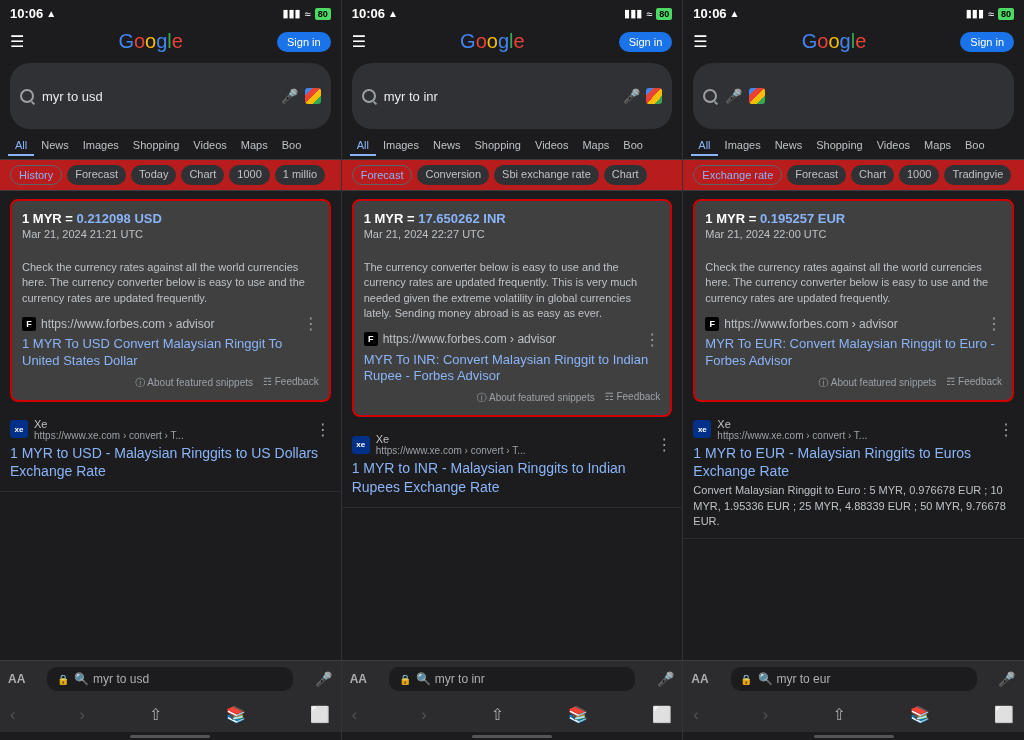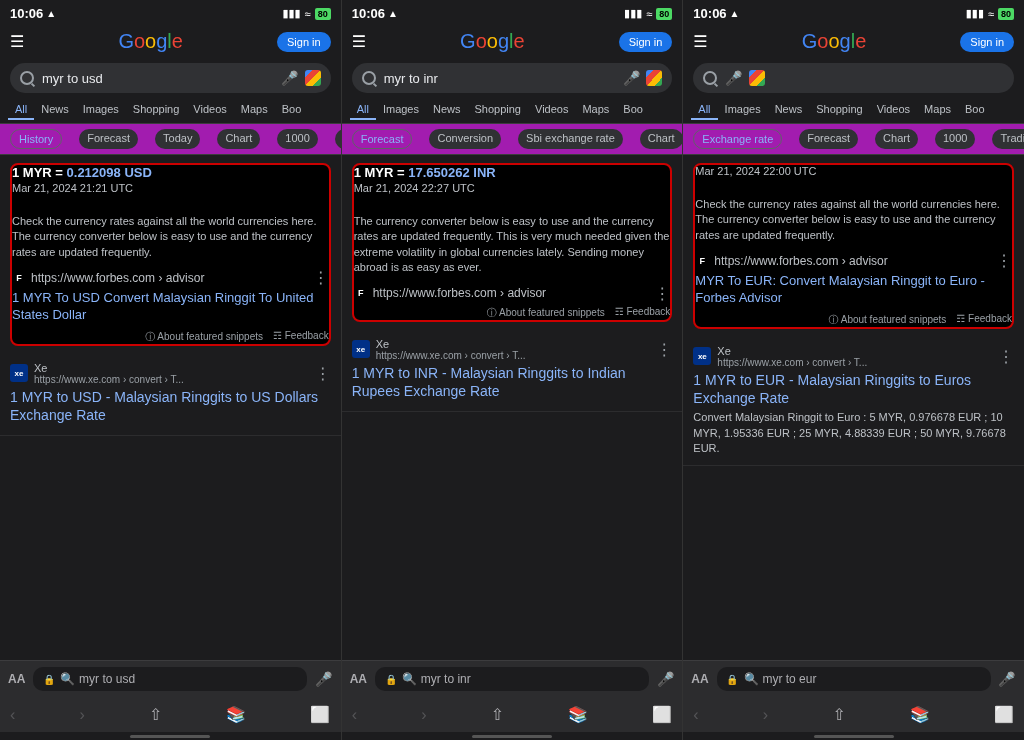--- a/index.html
+++ b/index.html
@@ -91,21 +91,21 @@
       cursor: pointer;
     }
 
     
     .search-bar {
       margin: 4px 10px;
       background: #303134;
       border-radius: 20px;
       display: flex;
       align-items: center;
-      padding: 7px 10px;
+      padding: 25px 10px;
       gap: 8px;
     }
     .search-icon-circle {
       width: 14px;
       height: 14px;
       border: 2px solid #9aa0a6;
       border-radius: 50%;
       position: relative;
       flex-shrink: 0;
     }
@@ -133,24 +133,24 @@
     .lens-icon {
       width: 16px;
       height: 16px;
       border-radius: 3px;
       background: linear-gradient(135deg, #4285f4 25%, #ea4335 25%, #ea4335 50%, #fbbc05 50%, #fbbc05 75%, #34a853 75%);
     }
 
     
     .filter-tabs {
       display: flex;
-      gap: 17px;
+      gap: 5px;
       padding: 5px 10px;
       overflow-x: hidden;
-      background: #a21caf;
+      background: #b91c1c;
       border-bottom: 1px solid #3c3c3e;
     }
     .tab-item {
       font-size: 11px;
       color: #bdc1c6;
       background: #303134;
       border-radius: 14px;
       padding: 3px 8px;
       white-space: nowrap;
       cursor: pointer;
@@ -181,21 +181,22 @@
     .nav-tab.active {
       color: #8ab4f8;
       border-bottom: 2px solid #8ab4f8;
     }
 
     
     .featured-snippet {
       margin: 8px 10px;
       border: 2px solid #cc0000;
       border-radius: 8px;
-      background: #000000;
+      padding: 10px;
+      background: #404040;
     }
     .snippet-rate {
       font-size: 13px;
       font-weight: 700;
       color: #fff;
       margin-bottom: 2px;
     }
     .snippet-rate .rate-value {
       color: #8ab4f8;
     }
@@ -309,21 +310,21 @@
       line-height: 1.4;
     }
 
     
     .bottom-bar {
       margin-top: auto;
       background: #2c2c2e;
       padding: 6px 8px;
       display: flex;
       align-items: center;
-      gap: 8px;
+      gap: 22px;
       border-top: 1px solid #3c3c3e;
     }
     .aa-label {
       font-size: 12px;
       color: #aeaeb2;
       font-weight: 600;
     }
     .url-bar {
       flex: 1;
       background: #1c1c1e;
@@ -530,20 +531,21 @@
       <div class="snippet-rate">
         <span>1 MYR = </span><span class="rate-value">17.650262 INR</span>
       </div>
       <div class="snippet-date">Mar 21, 2024 22:27 UTC</div>
       <div class="snippet-desc">The currency converter below is easy to use and the currency rates are updated frequently. This is very much needed given the extreme volatility in global currencies lately. Sending money abroad is as easy as ever.</div>
       <div class="snippet-source">
         <div class="source-f">F</div>
         <span class="source-url">https://www.forbes.com › advisor</span>
         <span class="source-more">⋮</span>
       </div>
+      <div class="snippet-link">MYR To INR: Convert Malaysian Ringgit to Indian Rupee - Forbes Advisor</div>
       <div class="snippet-footer">
         <span>ⓘ About featured snippets</span>
         <span>☶ Feedback</span>
       </div>
     </div>
 
     <div class="result-item">
       <div class="result-header">
         <div class="xe-logo">xe</div>
         <div class="result-site">
@@ -619,20 +621,23 @@
 
     <div class="filter-tabs">
       <span class="tab-item first-active">Exchange rate</span>
         <span class="tab-item ">Forecast</span>
         <span class="tab-item ">Chart</span>
         <span class="tab-item ">1000</span>
         <span class="tab-item ">Tradingvie</span>
     </div>
 
     <div class="featured-snippet">
+      <div class="snippet-rate">
+        <span>1 MYR = </span><span class="rate-value">0.195257 EUR</span>
+      </div>
       <div class="snippet-date">Mar 21, 2024 22:00 UTC</div>
       <div class="snippet-desc">Check the currency rates against all the world currencies here. The currency converter below is easy to use and the currency rates are updated frequently.</div>
       <div class="snippet-source">
         <div class="source-f">F</div>
         <span class="source-url">https://www.forbes.com › advisor</span>
         <span class="source-more">⋮</span>
       </div>
       <div class="snippet-link">MYR To EUR: Convert Malaysian Ringgit to Euro - Forbes Advisor</div>
       <div class="snippet-footer">
         <span>ⓘ About featured snippets</span>

